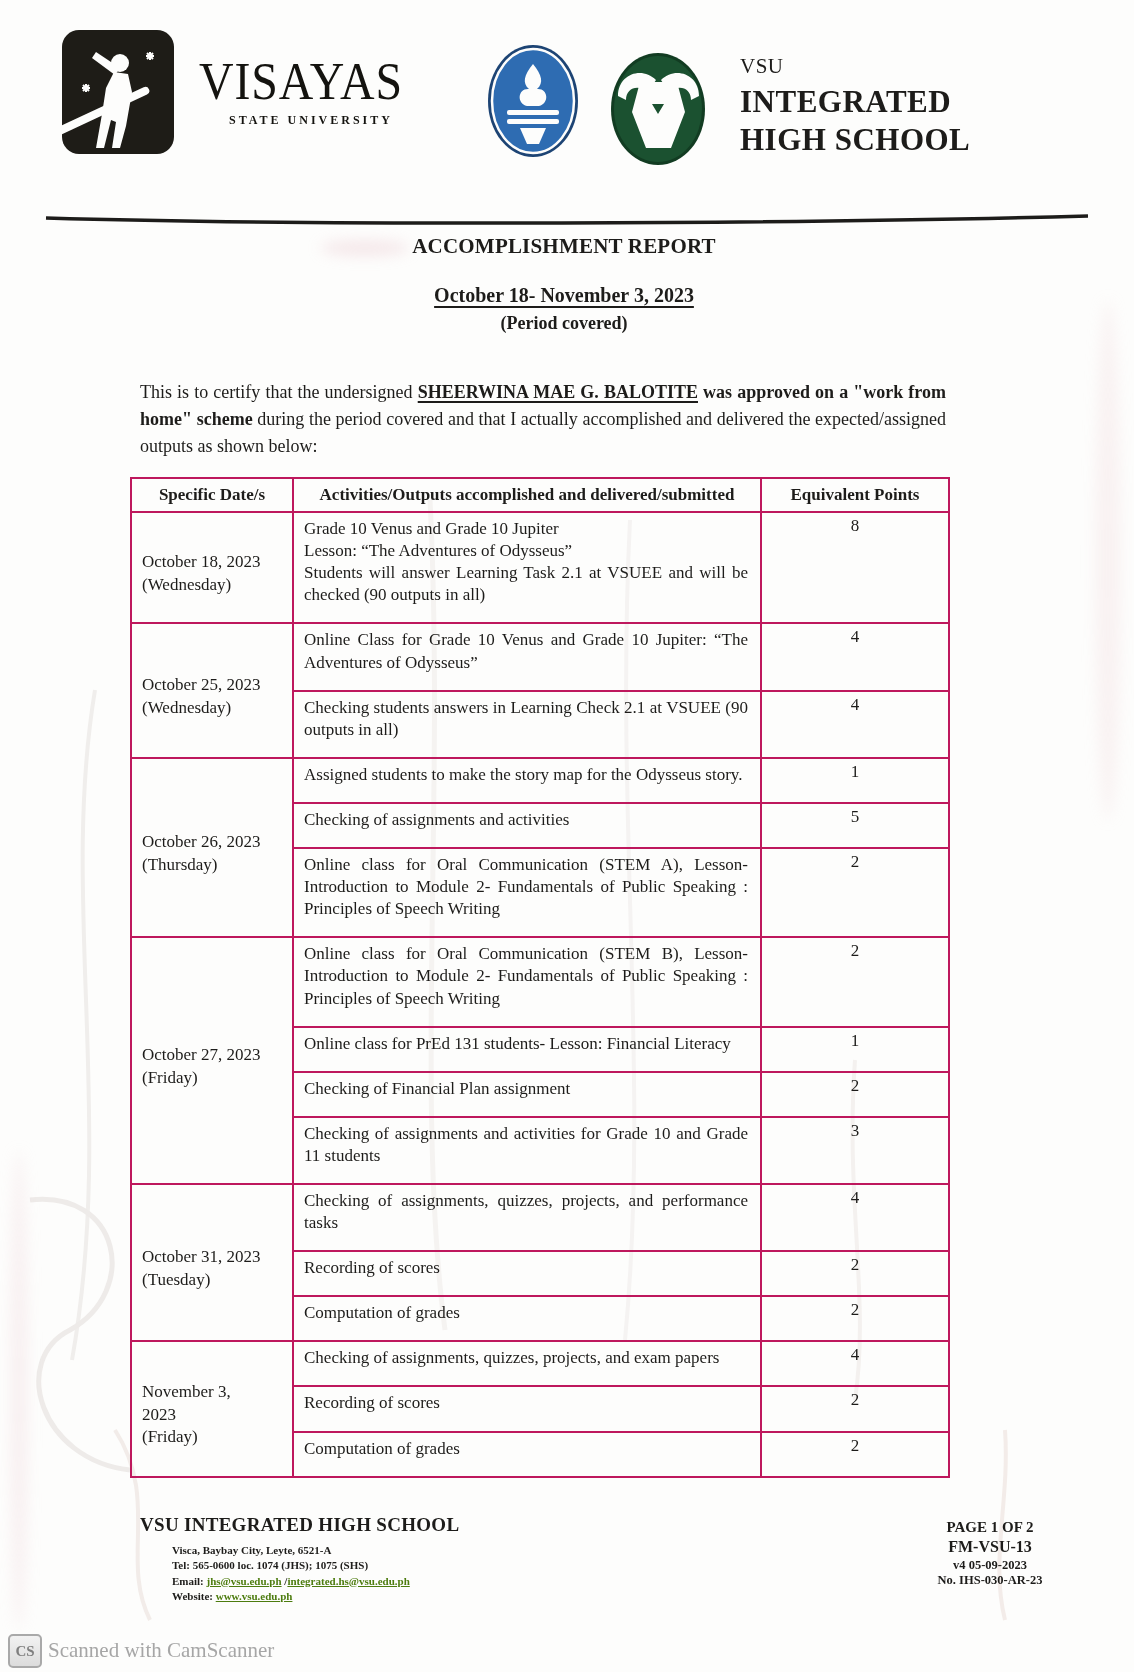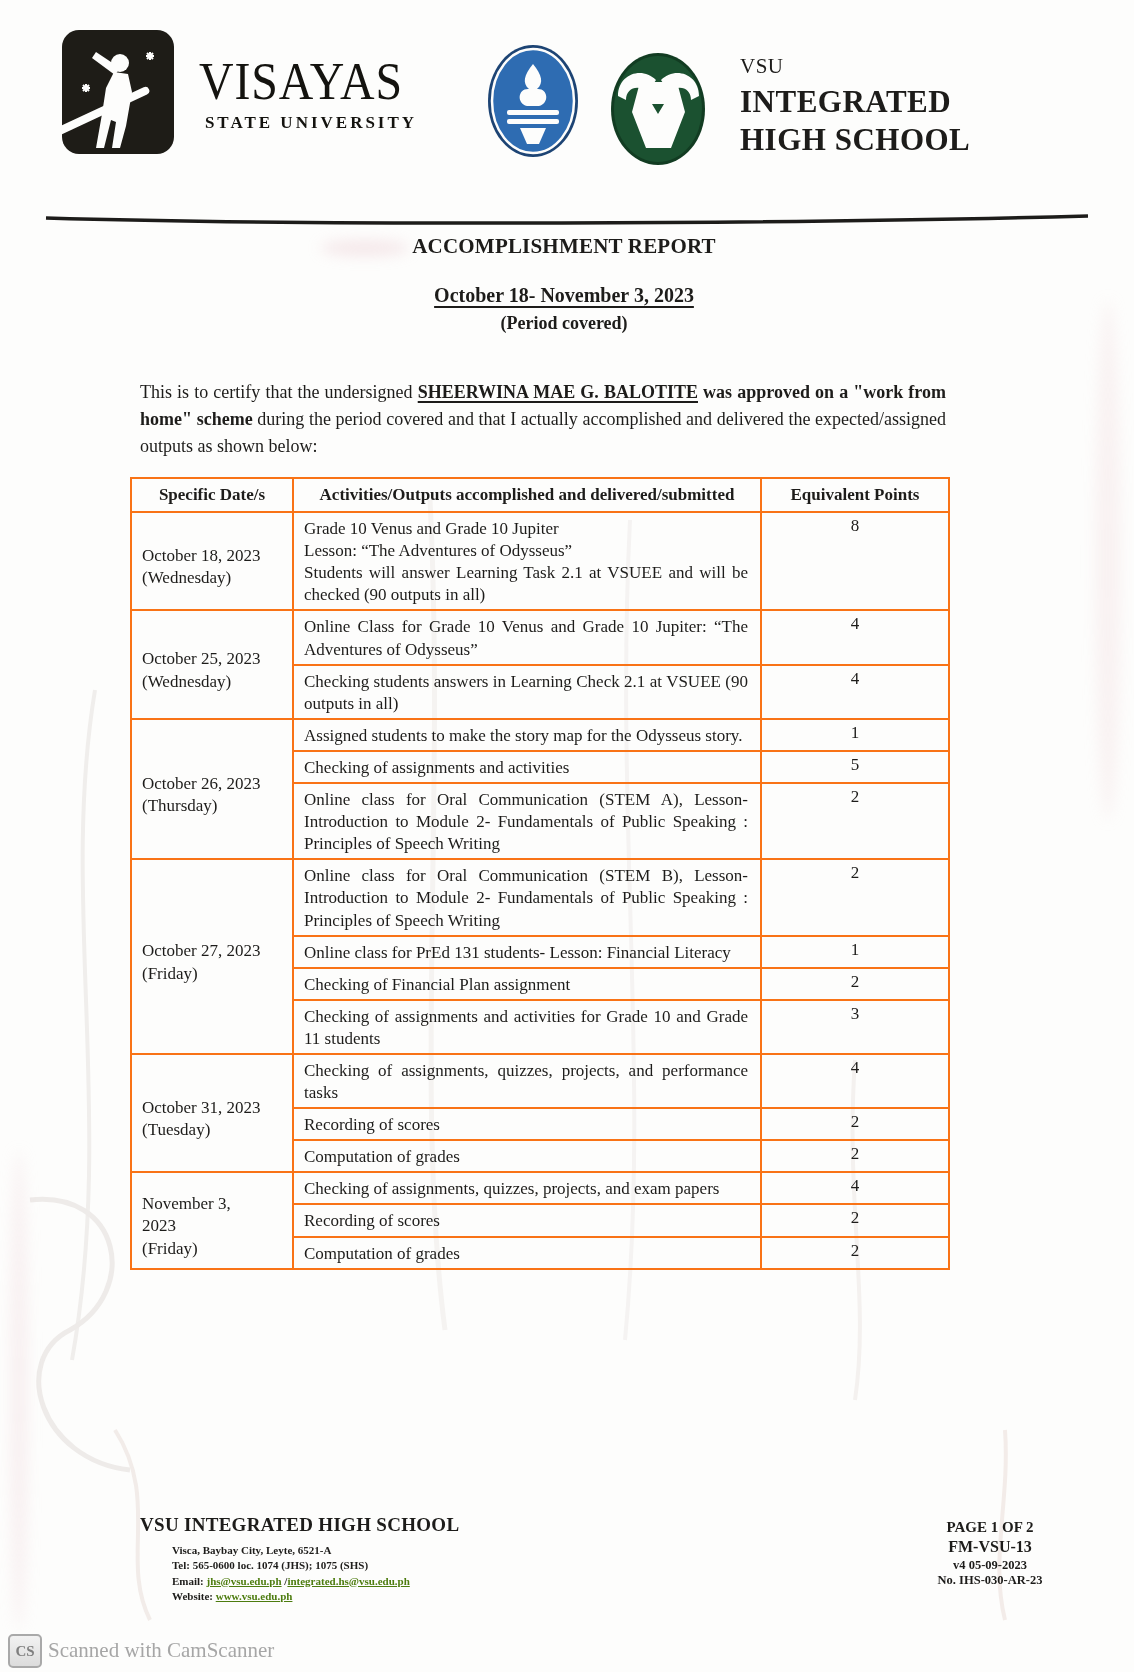--- a/index.html
+++ b/index.html
@@ -5,44 +5,44 @@
   html,body{margin:0;padding:0;background:#e9e9e9;}
   .page{
     position:relative;width:1134px;height:1672px;margin:0 auto;
     background:#fdfdfc;overflow:hidden;
     font-family:Liberation Serif, serif;color:#1d1c1a;
   }
   
   .vsu-logo{position:absolute;left:62px;top:30px;width:112px;height:124px;}
   .wordmark{position:absolute;left:186px;top:52px;width:250px;text-align:center;}
   .wordmark .big{font-size:52px;letter-spacing:1px;font-weight:400;color:#14130f;transform:scaleX(.92);transform-origin:left;white-space:nowrap;}
-  .wordmark .sub{font-size:17px;letter-spacing:3px;font-weight:600;color:#14130f;margin-top:2px;white-space:nowrap;}
+  .wordmark .sub{font-size:12px;letter-spacing:3px;font-weight:600;color:#14130f;margin-top:2px;white-space:nowrap;}
   .seal{position:absolute;}
   .seal.torch{left:487px;top:44px;width:92px;height:114px;}
   .seal.carabao{left:610px;top:52px;width:97px;height:114px;}
   .school-block{position:absolute;left:740px;top:44px;line-height:1;margin-top:12px;}
   .school-block .vsu{font-size:21px;font-weight:500;letter-spacing:.5px;margin-bottom:9px;}
   .school-block .l2{font-size:31px;font-weight:700;letter-spacing:.5px;margin-bottom:7px;}
   .school-block .l3{font-size:31px;font-weight:700;letter-spacing:.5px;}
   .rule{position:absolute;left:0;top:210px;width:1134px;height:20px;}
   
   .title-wrap{position:absolute;left:0;top:234px;width:1080px;text-align:center;padding-left:24px;}
   .title-wrap .t1{font-size:21px;font-weight:700;letter-spacing:.2px;}
   .title-wrap .t2{font-size:20px;font-weight:700;margin-top:25px;text-decoration:underline;text-decoration-thickness:2px;text-underline-offset:4px;}
   .title-wrap .t3{font-size:18px;font-weight:700;margin-top:6px;}
   
   .intro{position:absolute;left:140px;top:379px;width:806px;font-size:18px;line-height:1.5;text-align:justify;}
   .intro .b{font-weight:700;}
   .intro .name{font-weight:700;text-decoration:underline;text-decoration-thickness:2px;text-underline-offset:3px;}
   
   table.report{position:absolute;left:130px;top:477px;width:818px;border-collapse:collapse;font-size:17px;table-layout:fixed;}
-  table.report th,table.report td{border:2px solid #f97316;}
+  table.report th,table.report td{border:2px solid #be185d;}
   table.report th{font-weight:700;text-align:center;vertical-align:top;padding:5px 8px;line-height:1.3;}
   td.date{vertical-align:middle;padding:16px 6px 4px 10px;line-height:1.32;white-space:pre-line;}
-  td.activity{vertical-align:top;padding:5px 12px 3px 10px;line-height:1.3;text-align:justify;white-space:pre-line;}
+  td.activity{vertical-align:top;padding:5px 12px 16px 10px;line-height:1.3;text-align:justify;white-space:pre-line;}
   td.points{vertical-align:top;text-align:center;padding:3px 4px;}
   
   .footer-left{position:absolute;left:140px;top:1512px;line-height:1.38;}
   .footer-left .fname{font-size:19px;font-weight:700;margin-bottom:5px;letter-spacing:.3px;}
   .footer-left .fline{font-size:11px;font-weight:700;padding-left:32px;}
   .footer-left a{color:#4d7c0f;text-decoration:underline;font-weight:700;cursor:pointer;}
   .footer-right{position:absolute;left:905px;top:1518px;width:170px;text-align:center;line-height:1.25;}
   .footer-right .pg{font-size:15px;font-weight:700;}
   .footer-right .fm{font-size:16px;font-weight:700;}
   .footer-right .v{font-size:12.5px;font-weight:600;margin-top:1px;}

